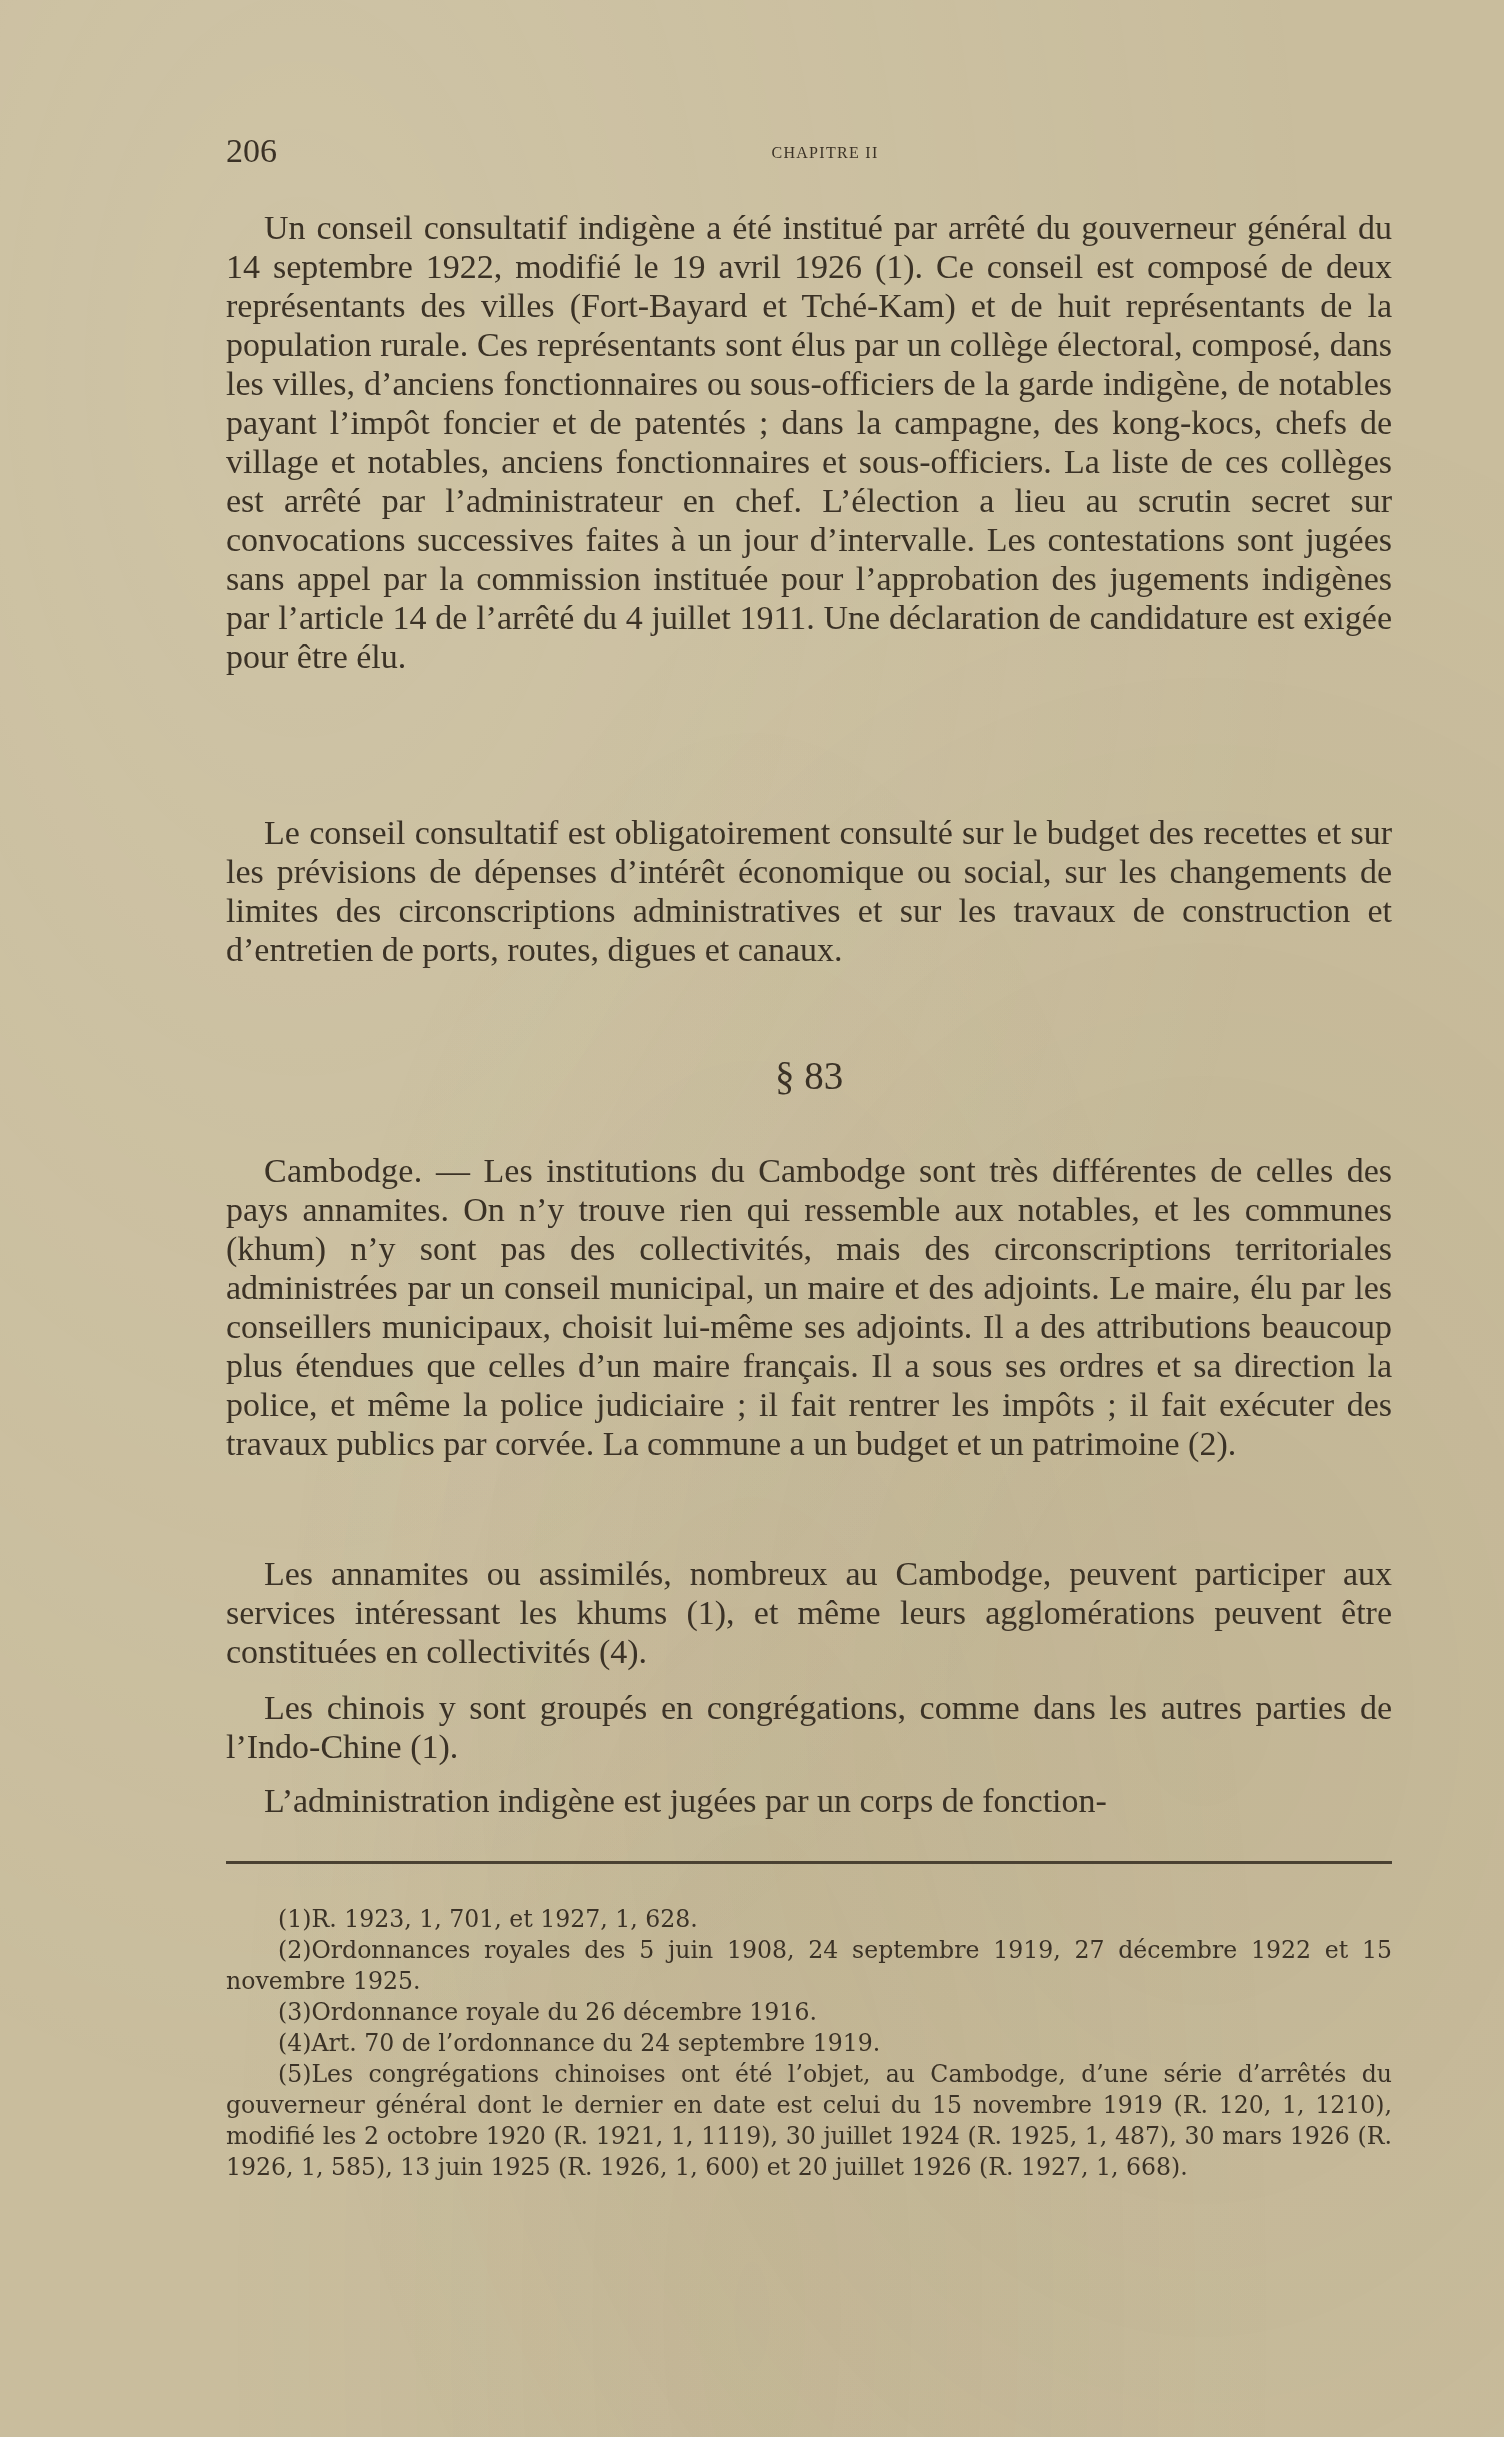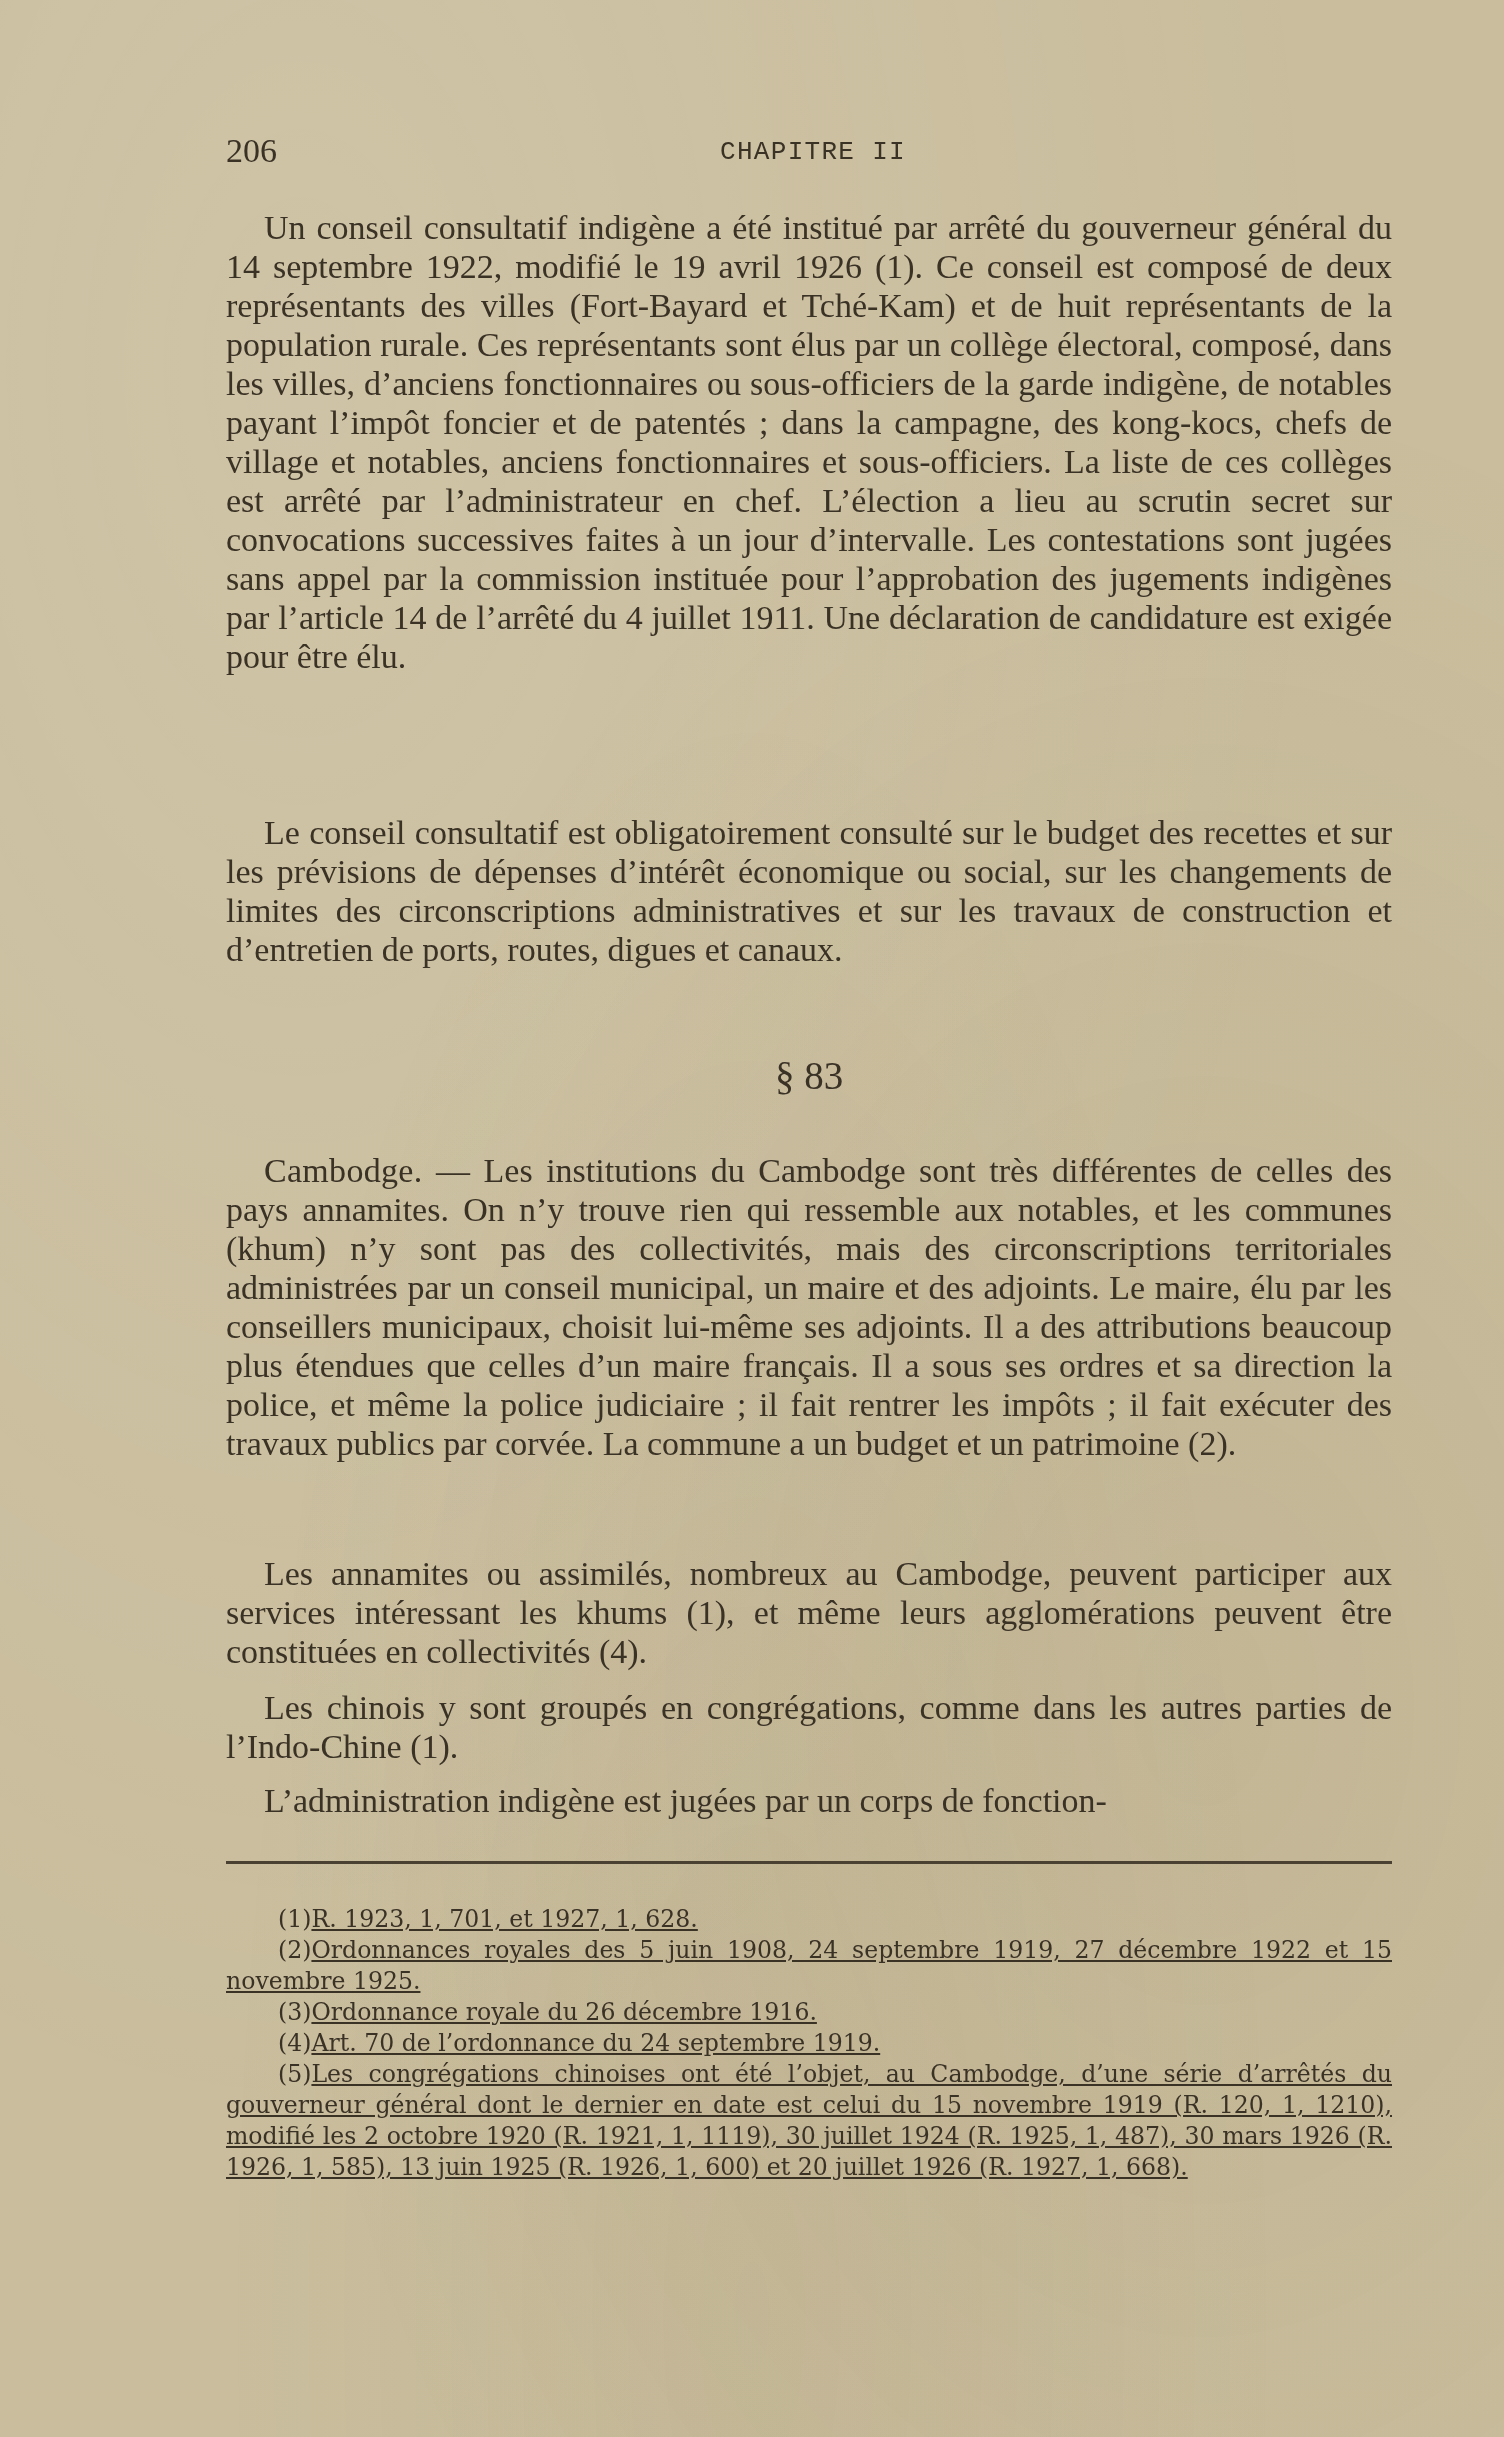--- a/index.html
+++ b/index.html
@@ -35,26 +35,26 @@
   .page-number {
     position: absolute;
     left: 0;
     top: 0;
     font-family: "Liberation Serif", serif;
     font-size: 34px;
     line-height: 39px;
   }
   .chapter-title {
     position: absolute;
-    left: 4px;
+    left: 16px;
     width: 1166px;
     top: 2.6px;
     text-align: center;
-    font-family: Liberation Mono, monospace;
-    font-size: 26px;
+    font-family: Liberation Serif, serif;
+    font-size: 16px;
     letter-spacing: 1.3px;
     line-height: 37px;
   }
   .body-text {
     position: absolute;
     left: 0;
     width: 1166px;
     font-family: "Liberation Serif", serif;
     font-size: 34px;
     line-height: 39px;
@@ -100,21 +100,20 @@
     left: 0;
     width: 1166px;
     font-family: "DejaVu Serif", serif;
     font-size: 23.6px;
     line-height: 31px;
   }
   .footnotes p {
     margin: 0;
     text-indent: 26px;
     text-align: justify;
-    text-decoration: underline;
   }
   .fn-num {
     display: inline-block;
     min-width: 39px;
   }
 </style>
 </head>
 <body style="background-color: rgb(201, 189, 157); color: rgb(59, 50, 38);">
 
 <div class="page">

